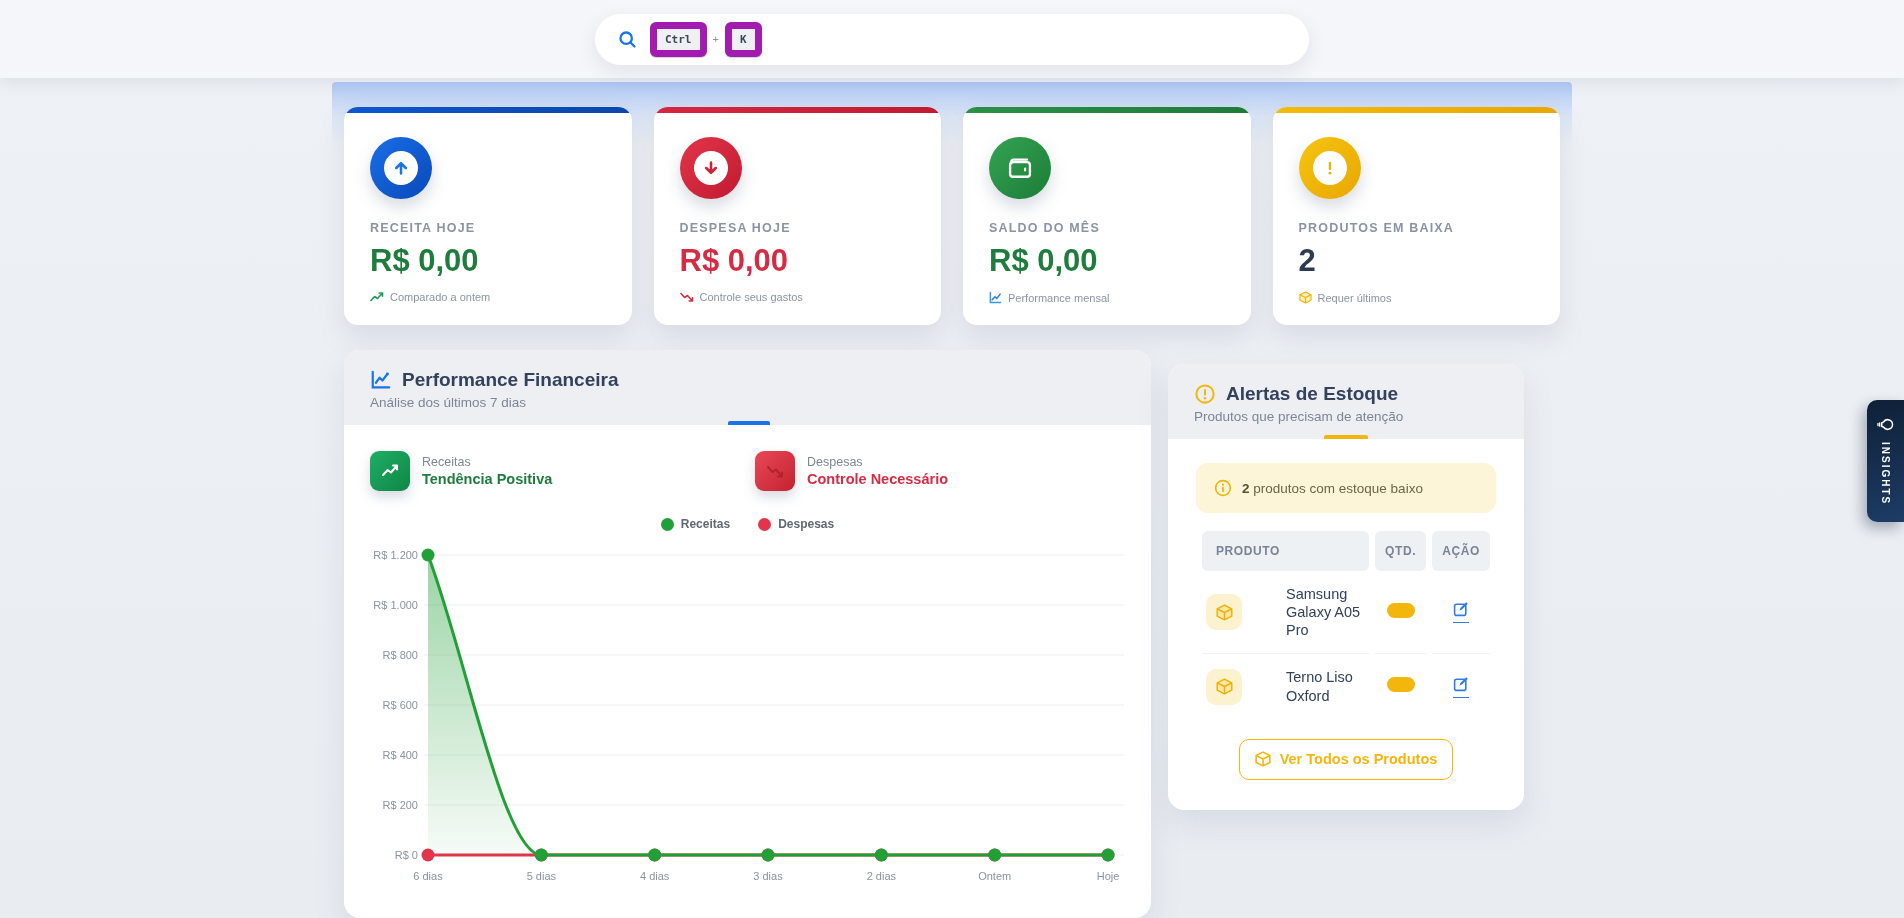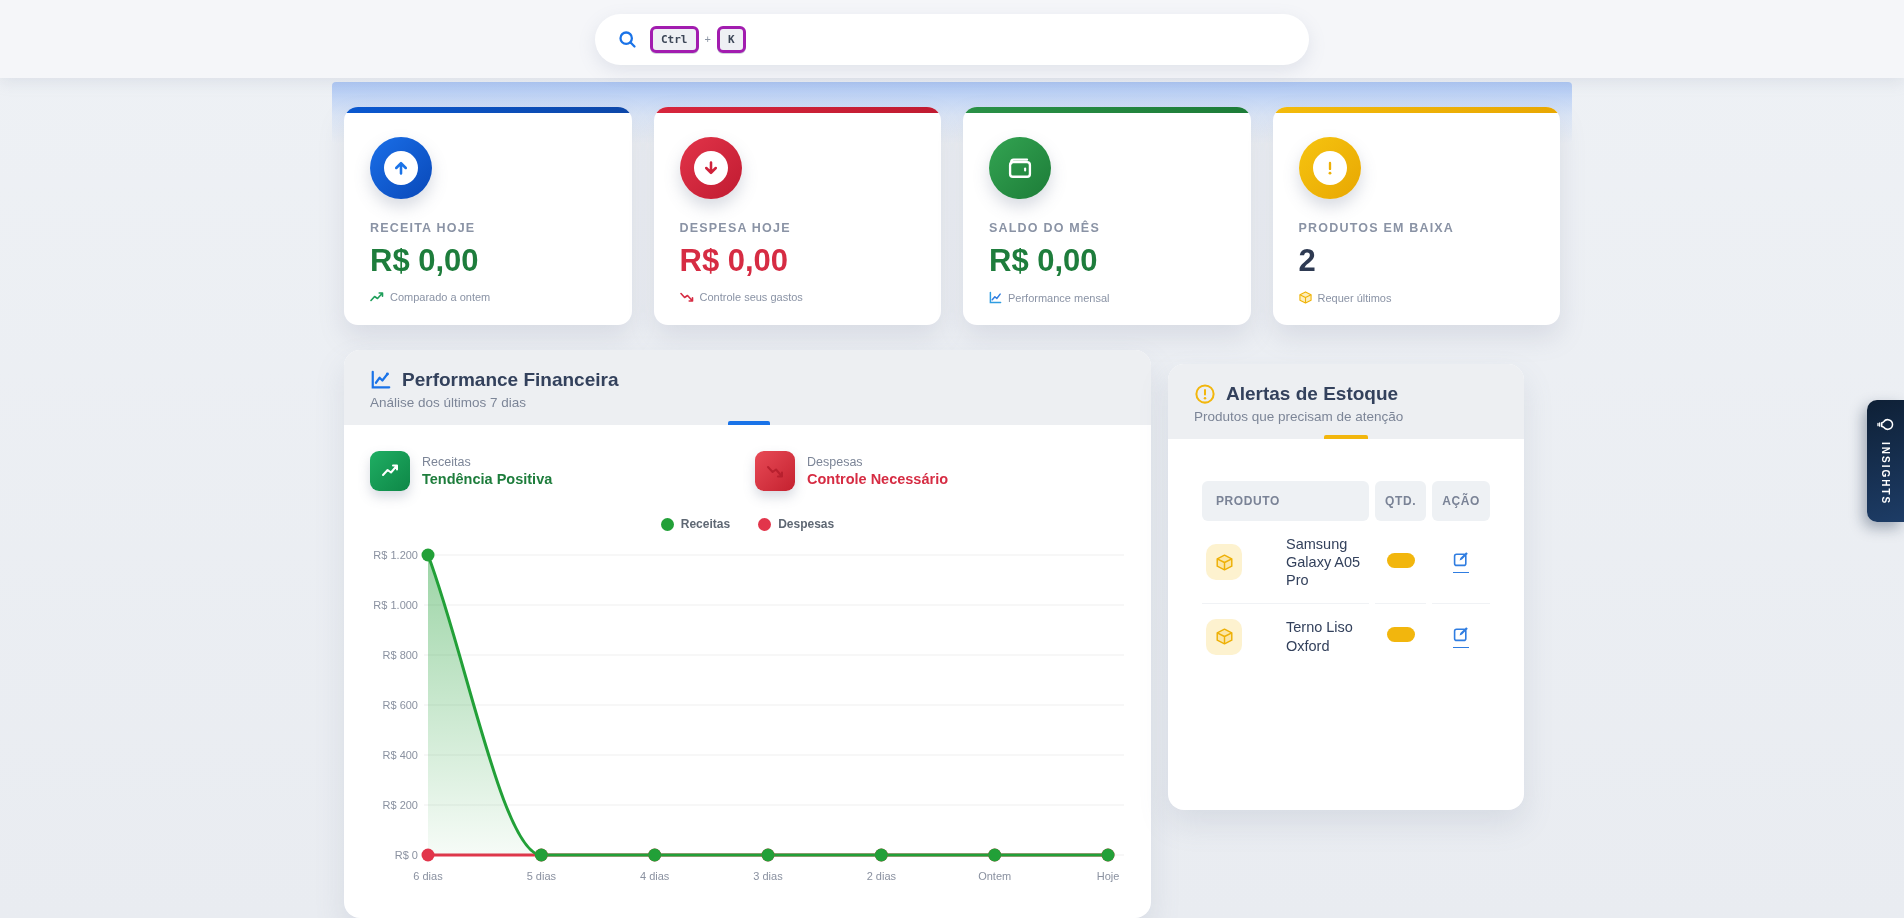--- a/index.html
+++ b/index.html
@@ -24,21 +24,21 @@
   }
   .search-pill input {
     flex:1; border:none; outline:none; font-size:14px; color:#5b6575;
     font-family:"Liberation Sans",sans-serif; background:transparent;
   }
   .search-pill input::placeholder { color:#9aa3b2; }
   .kbd-group { display:flex; align-items:center; gap:6px; }
   .kbd {
     font-family:"DejaVu Sans Mono","Liberation Mono",monospace;
     font-size:11px; font-weight:700; color:#3c4657;
-    background:#eef0f4; border:3px solid #a21caf; border-radius:6px;
+    background:#eef0f4; border:7px solid #a21caf; border-radius:6px;
     padding:4px 8px; box-shadow:0 1px 0 #d0d5dd;
   }
   .kbd-plus { font-size:11px; color:#8a93a3; }
 
   
   .blue-glow {
     position:absolute; left:332px; top:82px; width:1240px; height:62px;
     background:linear-gradient(180deg,rgba(84,142,244,.42) 0%,rgba(120,170,250,.16) 55%,rgba(237,240,244,0) 100%);
     border-radius:4px; z-index:1;
   }
@@ -383,20 +383,30 @@
             <circle cx="12" cy="16.6" r="1.4" fill="#f2b60d"></circle>
           </svg>
       </span>
       <span class="panel-title">Alertas de Estoque</span>
     </div>
     <div class="panel-sub">Produtos que precisam de atenção</div>
     <div class="tab-indicator"></div>
   </div>
 
   <div class="alerts-body">
+    <div class="alert-banner">
+      <span style="display:flex;">
+        <svg width="18" height="18" viewBox="0 0 20 20" fill="none">
+            <circle cx="10" cy="10" r="8.2" stroke="#e8b70c" stroke-width="1.8"></circle>
+            <circle cx="10" cy="6.3" r="1.2" fill="#e8b70c"></circle>
+            <rect x="9" y="8.6" width="2" height="6" rx="1" fill="#e8b70c"></rect>
+          </svg>
+      </span>
+      <span><b>2</b> <span>produtos com estoque baixo</span></span>
+    </div>
 
     <table class="stock-table">
       <thead>
         <tr>
           <th style="width:218px; padding-left:14px;">PRODUTO</th>
           <th class="center" style="width:48px;">QTD.</th>
           <th class="center" style="width:58px;">AÇÃO</th>
         </tr>
       </thead>
       <tbody>
@@ -440,20 +450,29 @@
               <svg width="16" height="16" viewBox="0 0 16 16" fill="none">
                   <rect x="1.6" y="3.2" width="11.2" height="11.2" rx="2" stroke="#2f7de1" stroke-width="1.6"></rect>
                   <path d="M13.2 1.2 L14.8 2.8 L9 8.6 L6.6 9.4 L7.4 7 Z" fill="#2f7de1"></path>
                 </svg>
             </span>
           </td>
         </tr>
       </tbody>
     </table>
 
+    <button class="view-all-btn">
+      <span style="display:flex;">
+        <svg width="16" height="16" viewBox="0 0 14 14" fill="none">
+            <path d="M7 1 L13 4 V10 L7 13 L1 10 V4 Z" stroke="#f2b60d" stroke-width="1.4" stroke-linejoin="round"></path>
+            <path d="M1 4 L7 7 L13 4 M7 7 V13" stroke="#f2b60d" stroke-width="1.4" stroke-linejoin="round"></path>
+          </svg>
+      </span>
+      <span>Ver Todos os Produtos</span>
+    </button>
   </div>
 </section>
 
 <div class="insights-tab">
   <span style="display:flex;">
     <svg width="15" height="17" viewBox="0 0 16 18" fill="none">
         <path d="M8 1.5 a5.2 5.2 0 0 1 3 9.4 c-.7.6-1 1.3-1 2.1 H6 c0-.8-.3-1.5-1-2.1 A5.2 5.2 0 0 1 8 1.5 Z" stroke="#ffffff" stroke-width="1.6" stroke-linejoin="round"></path>
         <path d="M6.2 15.2 h3.6 M6.8 17 h2.4" stroke="#ffffff" stroke-width="1.4" stroke-linecap="round"></path>
       </svg>
   </span>

